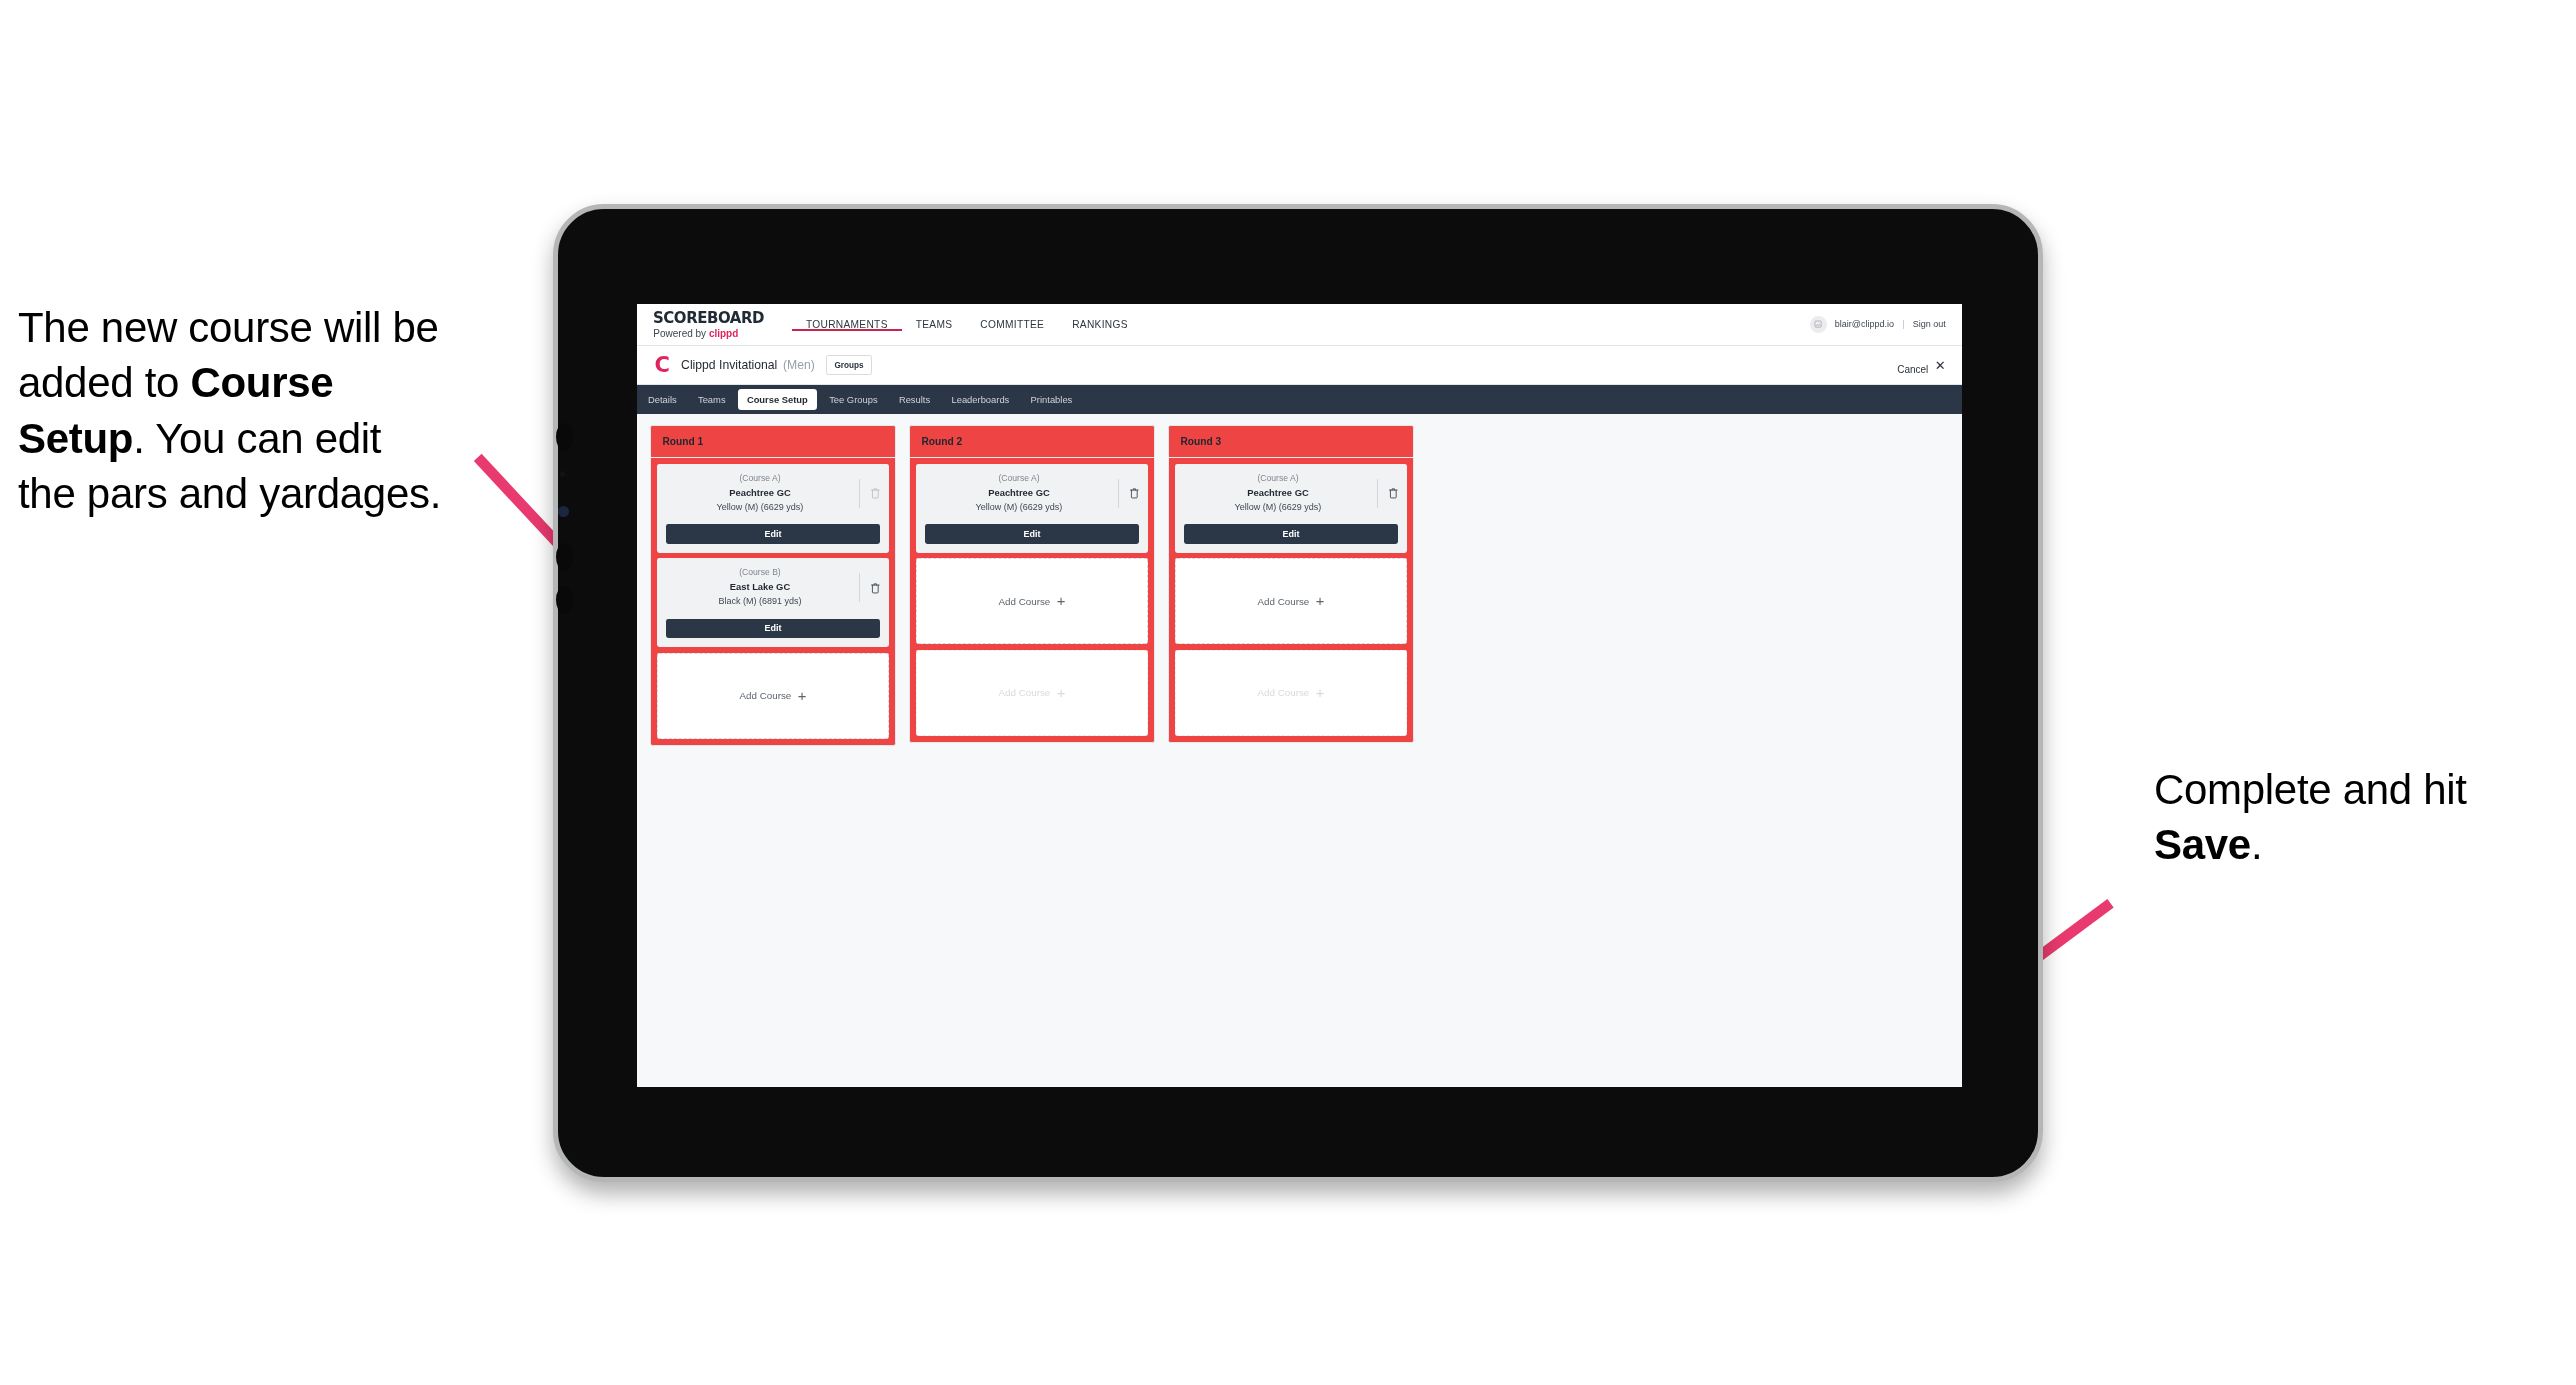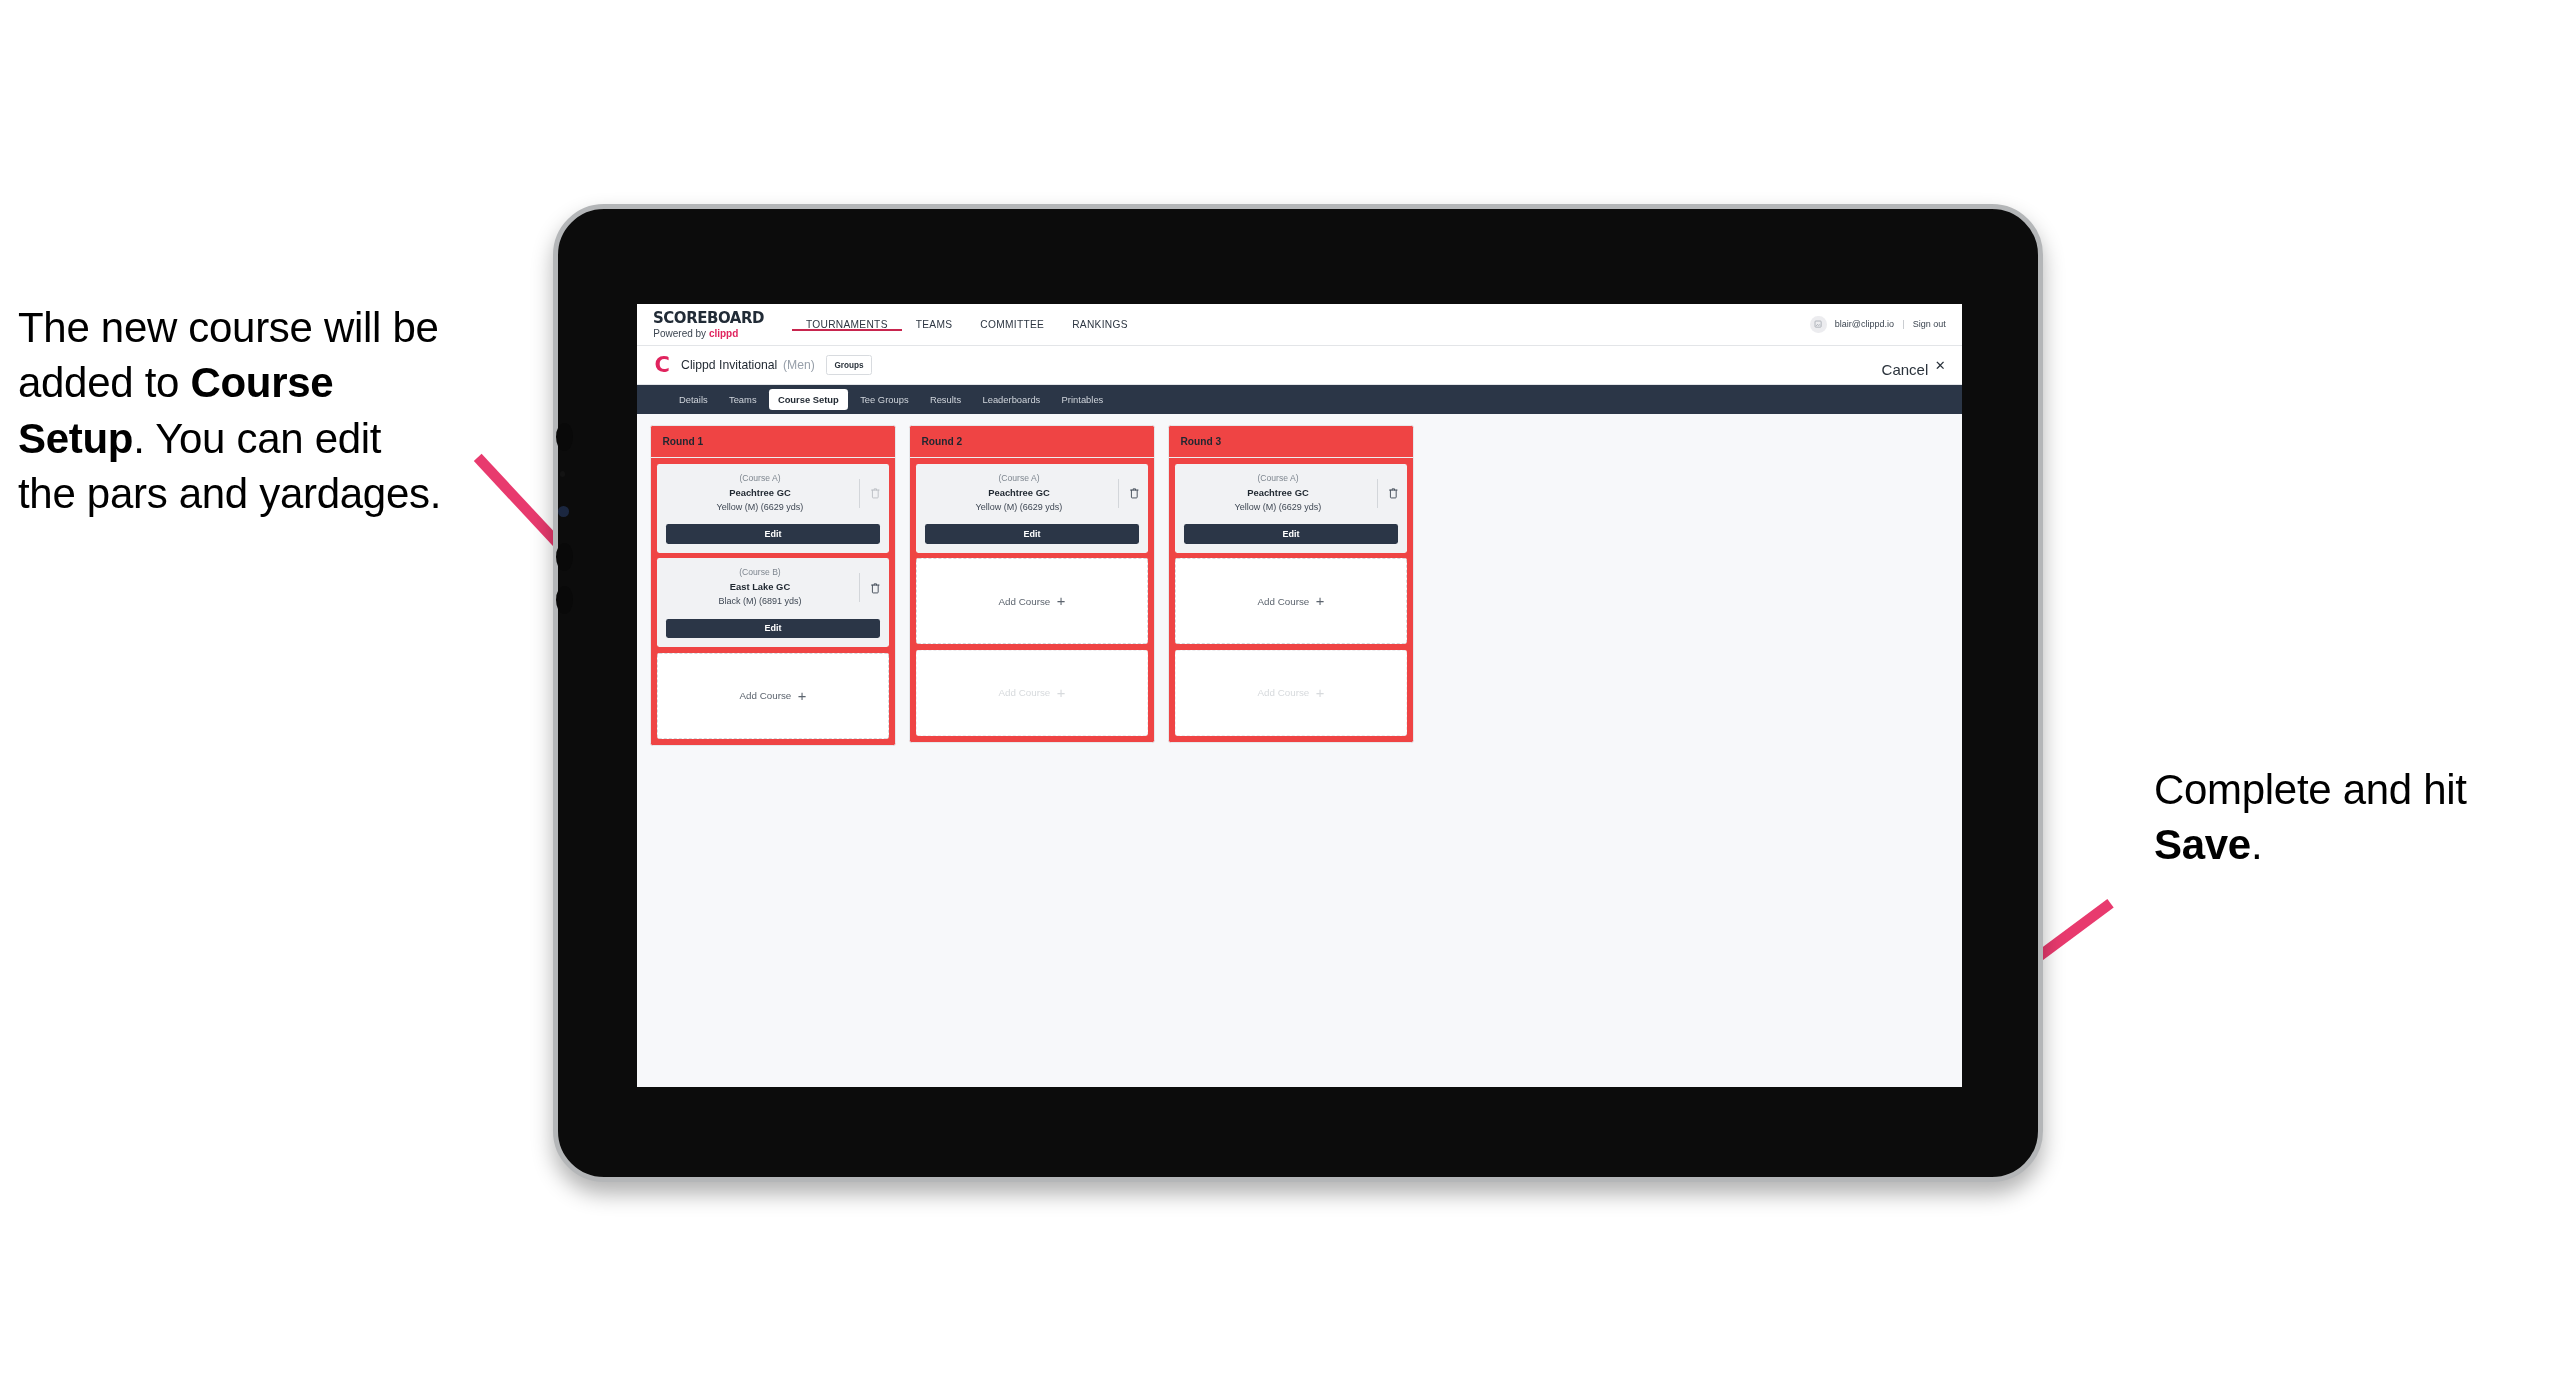--- a/index.html
+++ b/index.html
@@ -105,27 +105,27 @@
     color:#e0245e; font-weight:700; font-size: 21px; line-height:1;
   }
   .t-name { font-size: 12.2px; color:#1f2730; }
   .t-gender { font-size: 12.2px; color:#98a0aa; margin-left: 5.7px; }
   .t-badge {
     margin-left: 11.4px; padding: 4.1px 7.3px;
     border:0.8px solid #d8dbdf; border-radius: 2.4px;
     font-size: 8.2px; font-weight:700; color:#2a323b; background:#fff;
   }
   .tbar-right { margin-left:auto; display:flex; align-items:center; gap:6.5px; cursor:pointer; }
-  .cancel-label { font-size: 15px; color:#2a323b;margin-top:9px; }
+  .cancel-label { font-size: 10px; color:#2a323b;margin-top:9px; }
   .cancel-x { font-size: 13px; color:#2a323b; line-height:1; }
 
   
   .tabstrip {
     height: 29px; background:#2b3647; display:flex; align-items:center;
-    padding: 0 33px; gap: 3.3px;
+    padding: 0 2px; gap: 3.3px;
   }
   .tab {
     font-size: 9.4px; color:#cfd4db; padding: 4.9px 9px; border-radius: 3.3px; cursor:pointer;
   }
   .tab.active { background:#ffffff; color:#1f2730; font-weight:700; }
 
   
   .content { padding: 11.4px 13px; display:flex; gap: 13px; align-items:flex-start; }
   .round-col {
     width: 246px; background:#ef4444;

